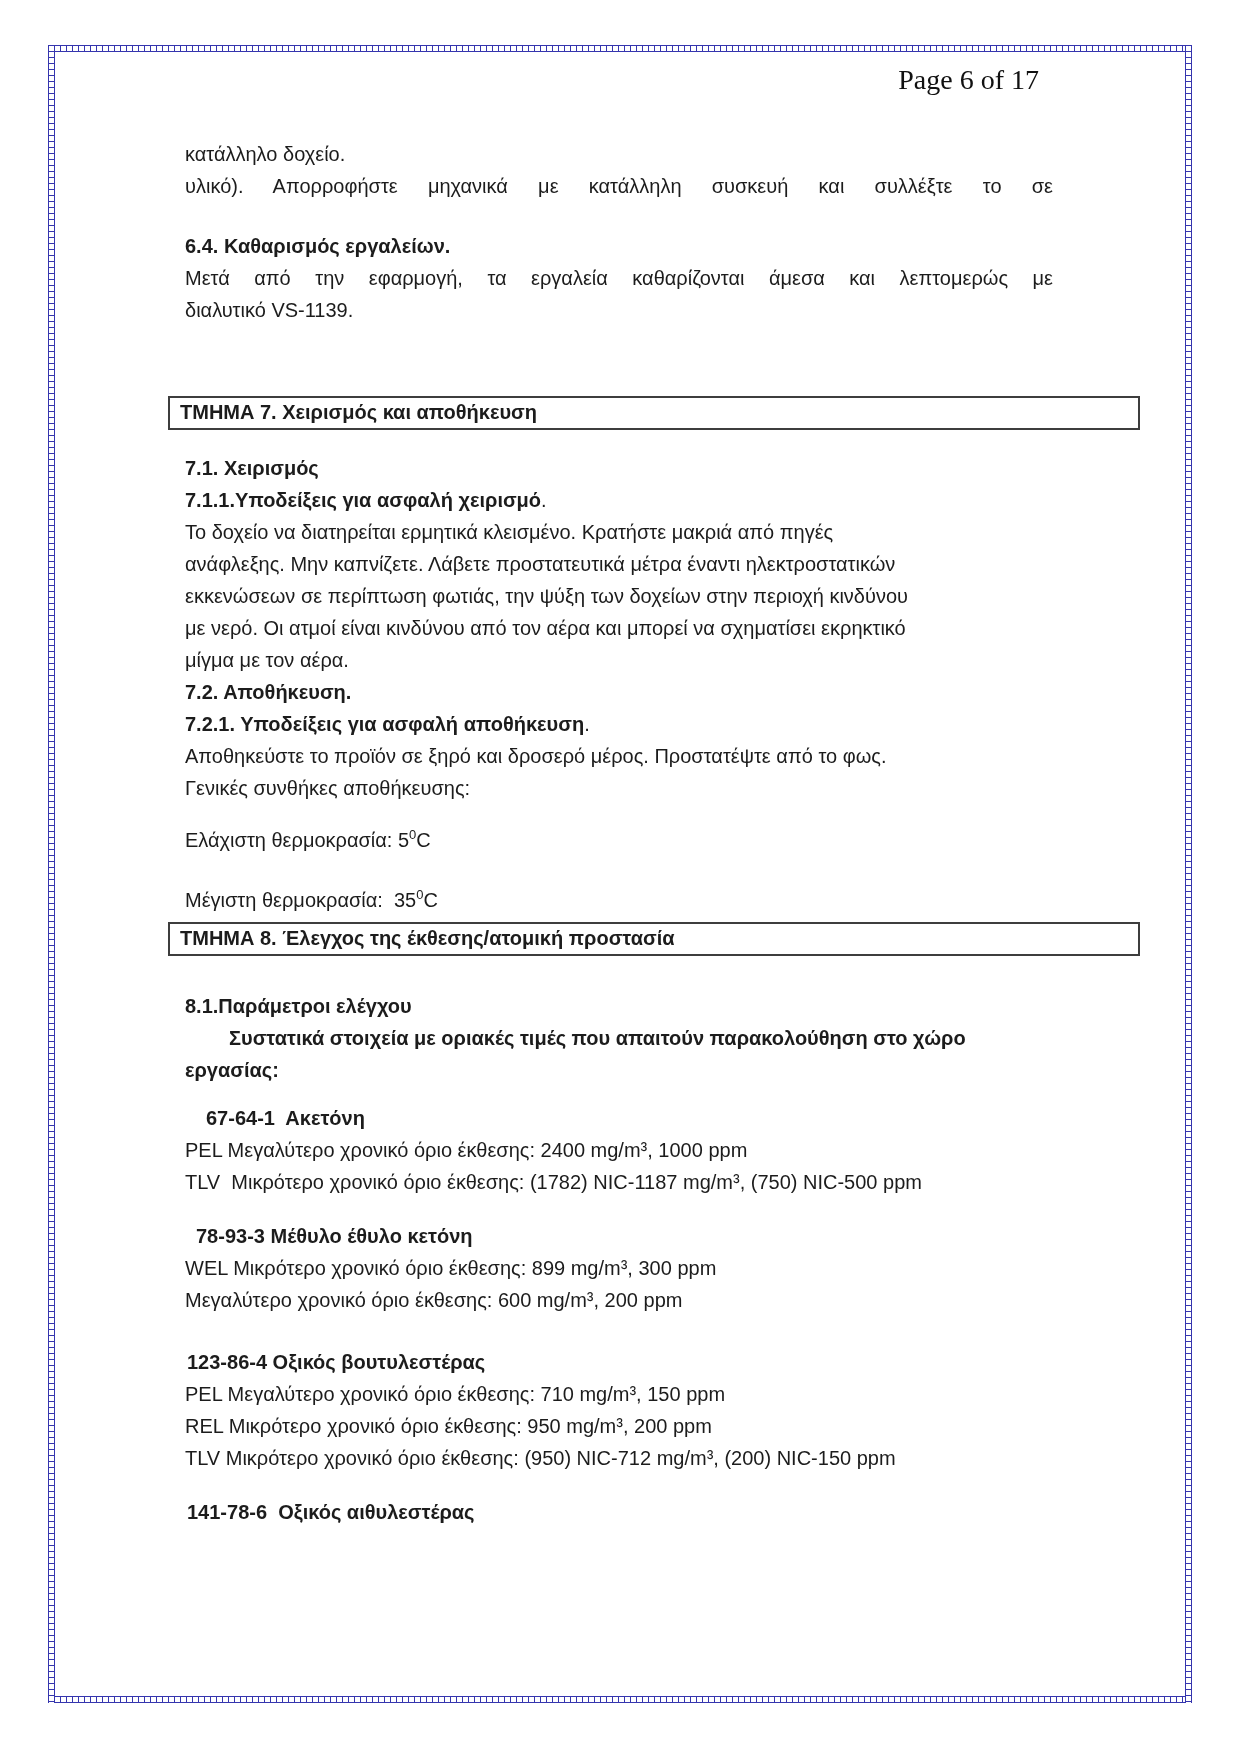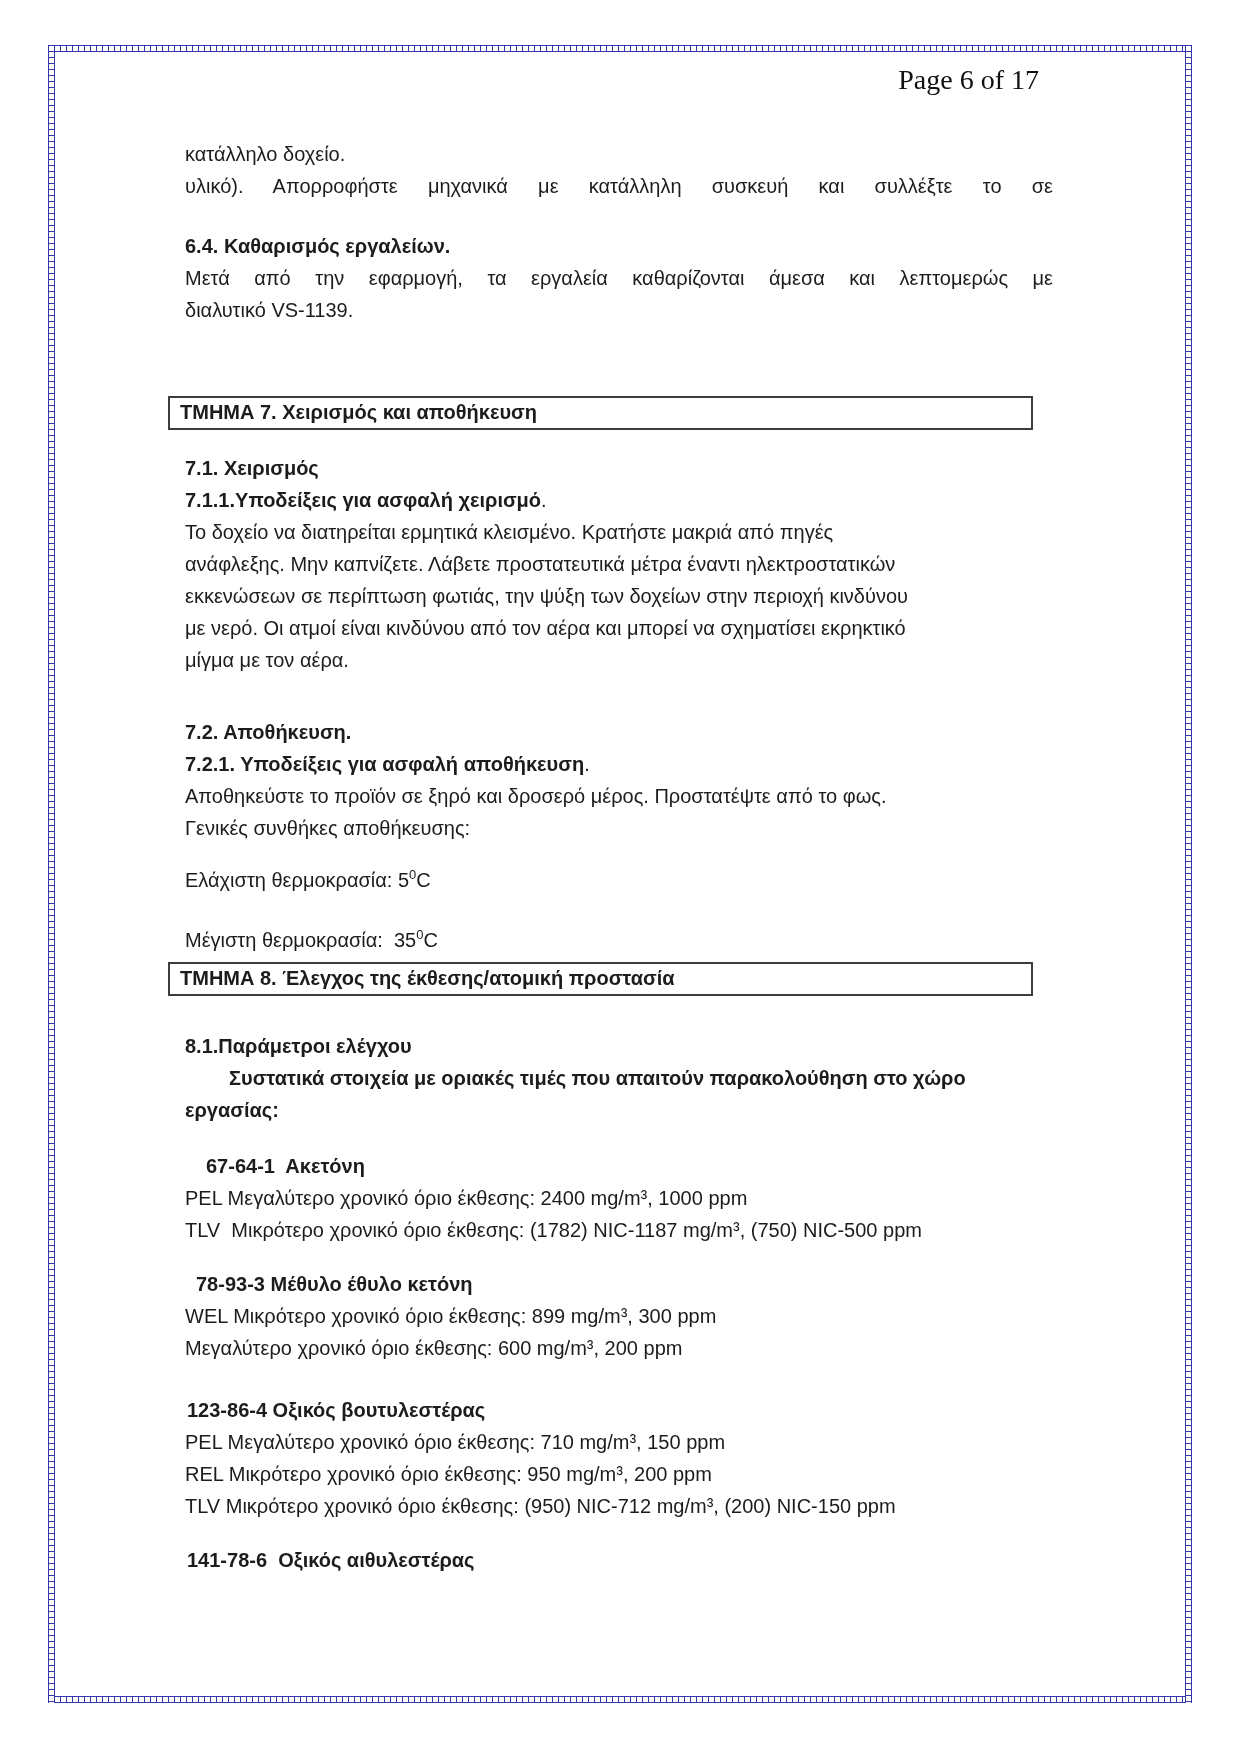--- a/index.html
+++ b/index.html
@@ -37,31 +37,31 @@
     margin-top:64px;height:30px;
     text-align:right;padding-right:14px;
     font-family:"Liberation Serif","DejaVu Serif",serif;
     font-size:28px;color:#111;
   }
   .line{white-space:pre-wrap;}
   .jline{text-align:justify;text-align-last:justify;white-space:normal;}
   .b{font-weight:bold;}
   .section-box{
     box-sizing:border-box;
-    margin-left:-17px;width:865px;height:34px;
+    margin-left:-17px;width:972px;height:34px;
     border:2px solid #3d3d3d;
     padding:0 0 0 10px;
     font-weight:bold;line-height:29px;
     background:#ffffff;
   }
   .sup{font-size:13px;vertical-align:super;line-height:0;}
   .mt44{margin-top:44px;} .mt28{margin-top:28px;} .mt70{margin-top:70px;}
-  .mt22{margin-top:22px;} .mt40{margin-top:40px;} .mt20{margin-top:20px;}
+  .mt22{margin-top:22px;} .mt40{} .mt20{margin-top:20px;}
   .mt28b{margin-top:28px;} .mt6{margin-top:6px;} .mt34{margin-top:34px;}
-  .mt24{margin-top:24px;} .mt30{margin-top:30px;}
+  .mt24{margin-top:16px;} .mt30{margin-top:30px;}
   .ind44{padding-left:44px;}
   .ind21{padding-left:21px;}
   .ind11{padding-left:11px;}
   .ind2{padding-left:2px;}
 </style>
 </head>
 <body>
 
 <div class="page">
 

